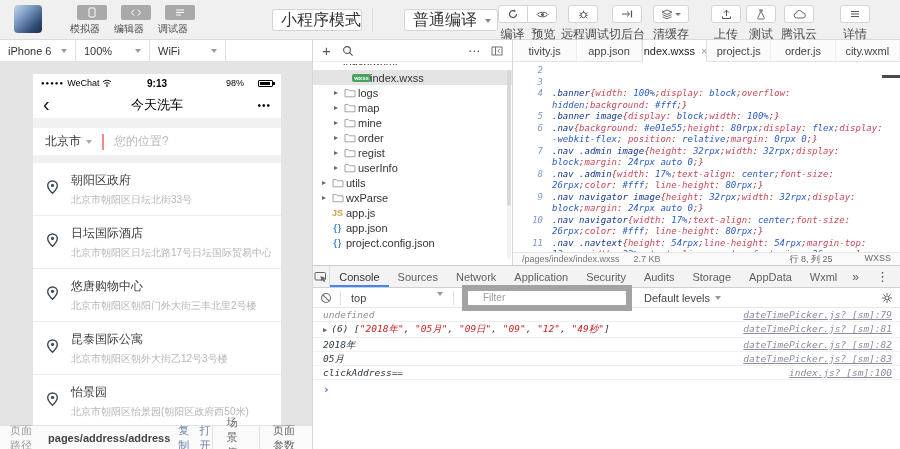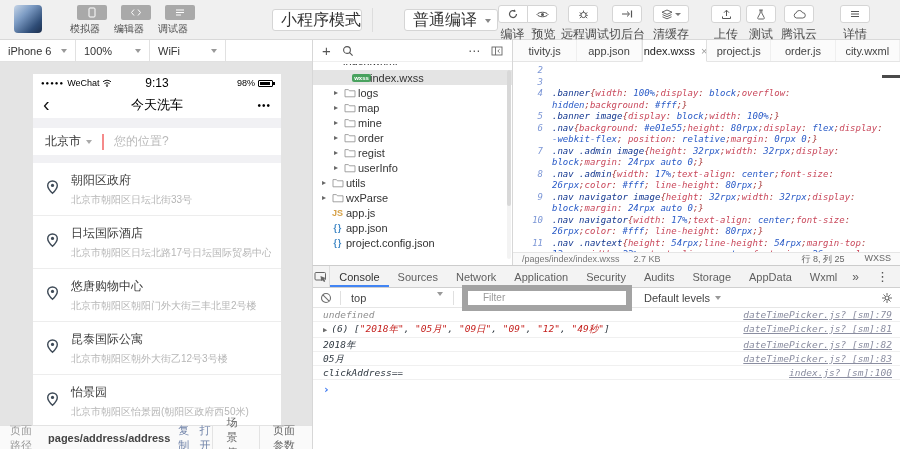--- a/index.html
+++ b/index.html
@@ -27,22 +27,22 @@
   
   .devbar{position:absolute;left:0;top:40px;width:312px;height:22px;background:#fff;border-bottom:1px solid #e1e1e1;box-sizing:border-box;display:flex}
   .devseg{display:flex;align-items:center;justify-content:space-between;padding:0 8px;border-right:1px solid #e1e1e1;font-size:11px;color:#333;box-sizing:border-box}
   .devcaret{width:0;height:0;border-left:3.5px solid transparent;border-right:3.5px solid transparent;border-top:4px solid #999;margin-left:6px}
 
   
   .simstage{position:absolute;left:0;top:62px;width:312px;height:363px;background:#e4e4e4;overflow:hidden}
   .phone{position:absolute;left:33px;top:12px;width:248px;bottom:0;background:#fff;display:flex;flex-direction:column;overflow:hidden}
   .pstatus{height:18px;position:relative;display:flex;align-items:center;padding:0 8px;font-size:9px;color:#000;flex:0 0 auto}
   .carrier-dots{font-size:6px;letter-spacing:1px;margin-right:3px}
-  .ptime{position:absolute;left:0;right:0;text-align:center;font-weight:normal;font-size:12px}
-  .pright{margin-left:auto;display:flex;align-items:center;gap:3px;font-size:9px}
+  .ptime{position:absolute;left:0;right:0;text-align:center;font-weight:bold;font-size:10px}
+  .pright{margin-left:auto;display:flex;align-items:center;gap:14px;font-size:9px}
   .batt{width:15px;height:7px;border:1px solid #000;border-radius:1px;position:relative;padding:1px;box-sizing:border-box}
   .batt i{display:block;height:100%;width:88%;background:#000}
   .batt:after{content:"";position:absolute;right:-3px;top:1px;width:2px;height:3px;background:#000}
   .pnav{height:26px;position:relative;display:flex;align-items:center;justify-content:center;font-size:13px;color:#000;flex:0 0 auto}
   .pback{position:absolute;left:10px;top:0;font-size:20px;font-weight:400;color:#111;line-height:24px}
   .pmenu{position:absolute;right:10px;font-size:10px;letter-spacing:1px;color:#000}
   .pband{background:#f1f1f4;flex:0 0 auto}
   .psearch{height:27px;background:#fff;display:flex;align-items:center;padding:0 12px;font-size:12px;flex:0 0 auto}
   .pcity{color:#333}
   .pcitycaret{width:0;height:0;border-left:3.5px solid transparent;border-right:3.5px solid transparent;border-top:4px solid #aaa;margin-left:5px}
@@ -88,21 +88,21 @@
   .ecode{position:relative;height:190px;overflow:hidden;padding-top:3px;box-sizing:border-box}
   .cline{display:flex;font-family:"DejaVu Sans Mono",monospace;font-style:italic;font-size:9px;line-height:11.5px}
   .ln{flex:0 0 30px;text-align:right;padding-right:9px;color:#7b96d6}
   .cc{flex:1;white-space:pre-wrap;word-break:break-word;padding-right:16px;color:#333}
   .csel{color:#12368f}
   .prop{color:#c9485b}
   .val{color:#2a5bc7}
   .pun{color:#a83a3a}
   .scrollthumb{position:absolute;right:0;top:13px;width:18px;height:3px;background:#4a4a4a}
   .estatus{height:13px;background:#fafafa;border-top:1px solid #e6e6e6;box-sizing:border-box;display:flex;align-items:center;font-size:9px;color:#777;padding:0 9px;gap:14px}
-  .estatus .right{margin-left:auto;display:flex;gap:20px;color:#666}
+  .estatus .right{margin-left:auto;display:flex;gap:32px;color:#666}
 
   
   .console{position:absolute;left:312px;top:265px;width:588px;height:184px;border-left:1px solid #d7d7d7;border-top:1px solid #ccc;box-sizing:border-box;background:#fff}
   .ctabs{height:22px;background:#f3f3f3;border-bottom:1px solid #d0d0d0;display:flex;align-items:center;box-sizing:border-box;font-size:11px;color:#5f5f5f}
   .cinspect{width:28px;height:100%;display:flex;justify-content:center;align-items:center;border-right:1px solid #ddd;box-sizing:border-box}
   .ctablist{display:flex;height:100%}
   .ctab{padding:0 9px;height:100%;display:flex;align-items:center;box-sizing:border-box;white-space:nowrap}
   .ctab.active{color:#333;border-bottom:2px solid #4285f4;padding-top:2px}
   .cmore{padding:0 6px;font-size:12px;color:#5f5f5f}
   .cmenu{margin-left:auto;padding:0 11px;color:#555;font-size:13px}

